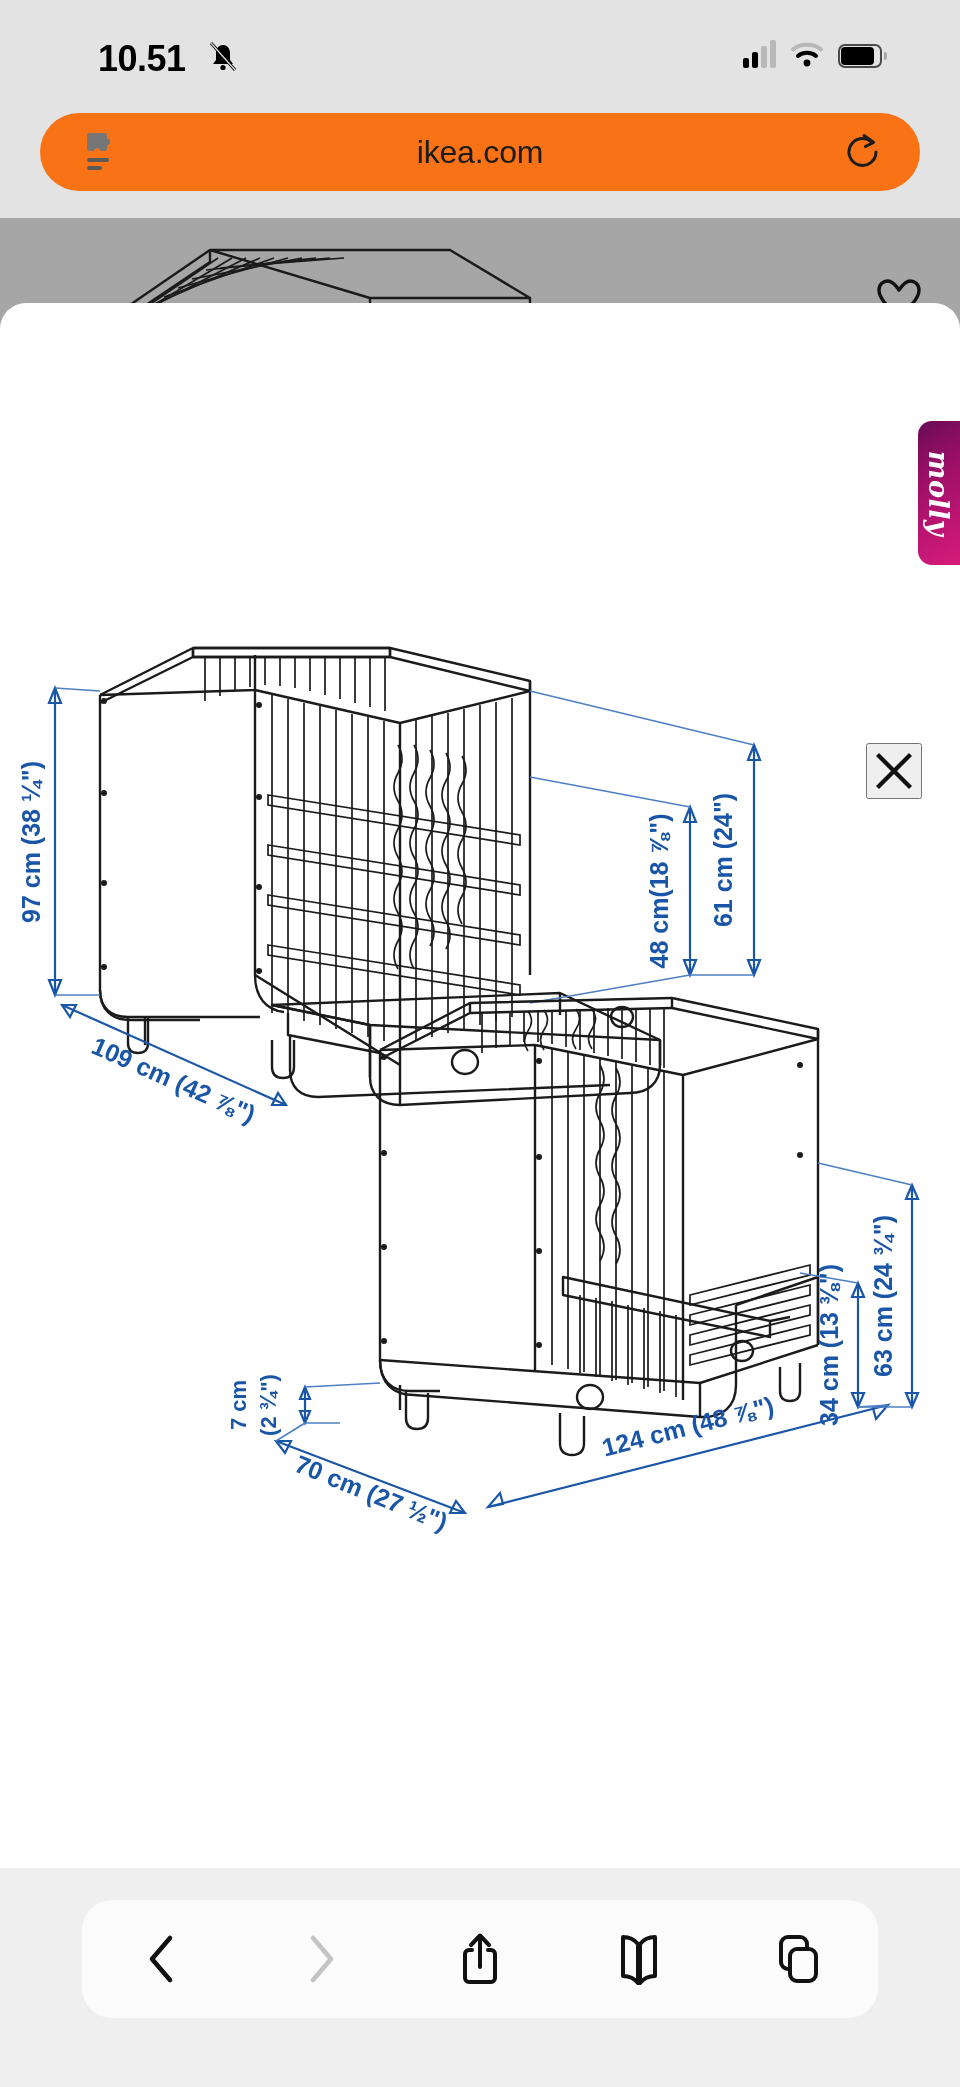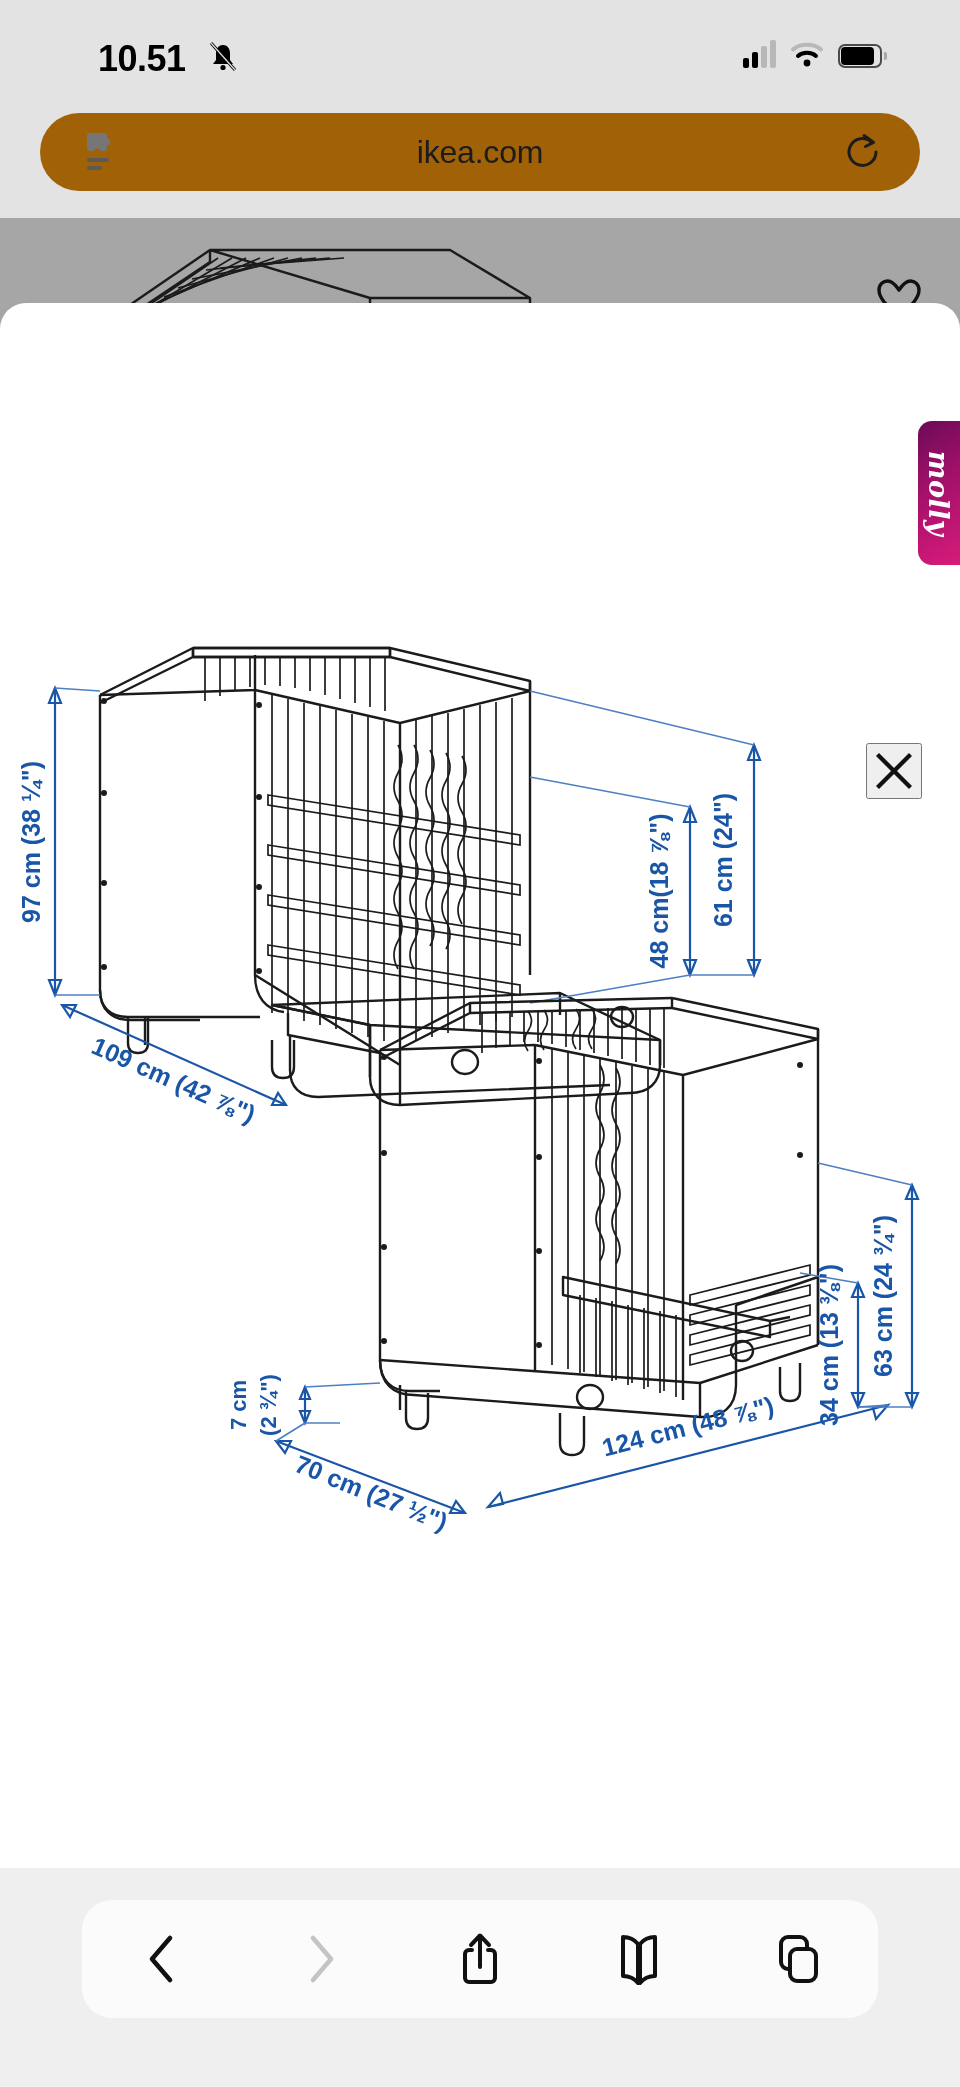--- a/index.html
+++ b/index.html
@@ -44,21 +44,21 @@
     background:#000; border-radius:4px;
   }
   #battery-icon .nub {
     position:absolute; right:-5px; top:8px; width:3px; height:8px;
     background:#a8a8a8; border-radius:0 2px 2px 0;
   }
 
   
   #url-bar {
     position:absolute; left:40px; top:113px; width:880px; height:78px;
-    background:#a16207; border-radius:39px;
+    background:#f97316; border-radius:39px;
     display:flex; align-items:center;
   }
   #ext-icon { position:absolute; left:42px; top:16px; width:42px; height:46px; }
   #url-text {
     flex:1; text-align:center; font-size:32px; color:#1c1c1c; letter-spacing:-0.2px;
   }
   #reload-icon { position:absolute; right:38px; top:20px; width:38px; height:38px; }
 
   
   #page-behind {

